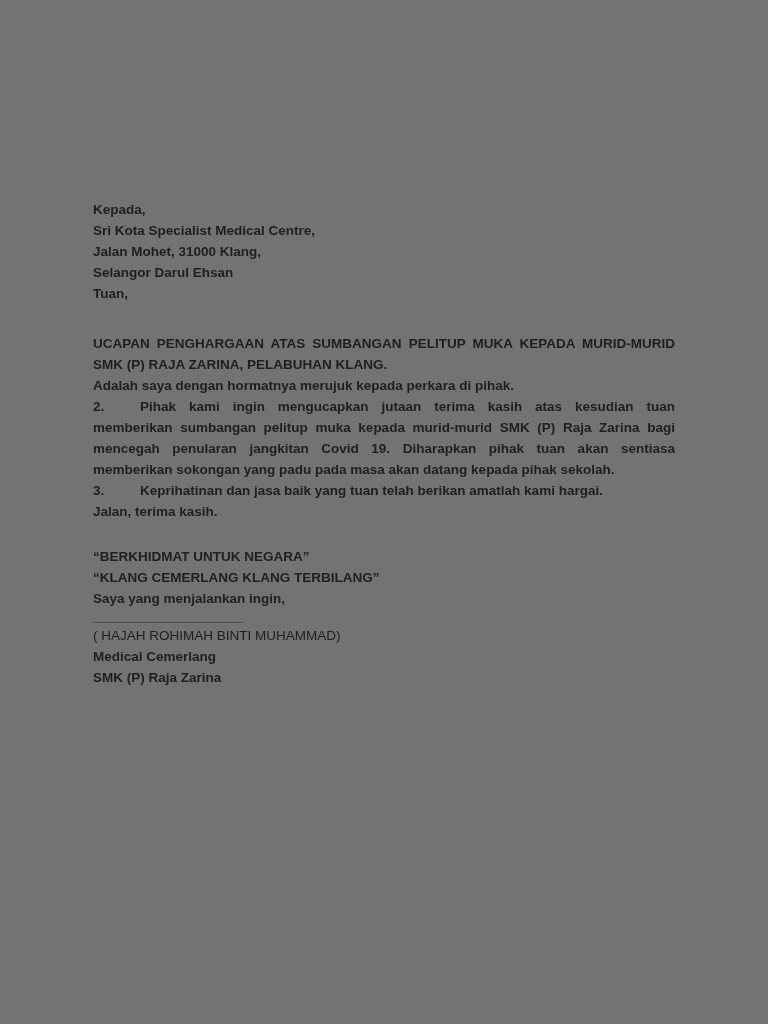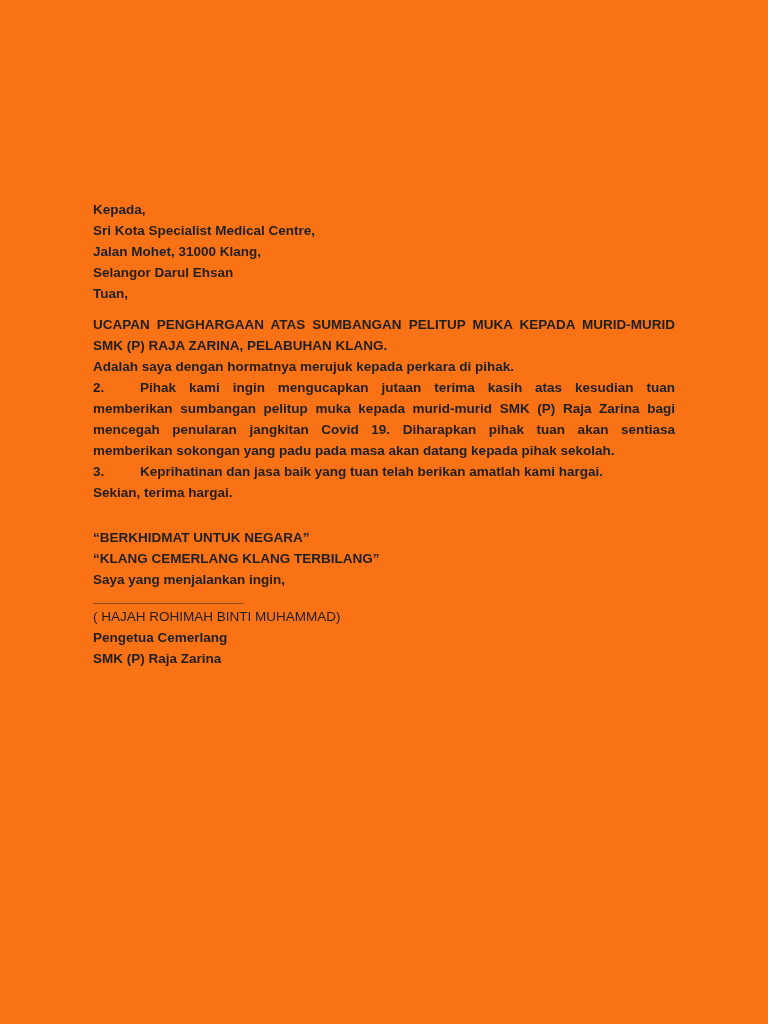--- a/index.html
+++ b/index.html
@@ -7,31 +7,31 @@
       padding: 0;
       background: #ffffff;
     }
     .page {
       position: relative;
       width: 768px;
       height: 1024px;
       margin: 0 auto;
       box-sizing: border-box;
       padding: 199px 93px 12px 93px;
-      background: #f97316;
+      background: #737373;
       color: #1f1f1f;
       font-family: "Liberation Sans", "DejaVu Sans", sans-serif;
       font-size: 13.5px;
       font-weight: bold;
       line-height: 21px;
     }
     .page p { margin: 0; padding: 0; }
 
     .salutation   { margin-top: 23px; }
-    .subject      { margin-top: 10px; }
+    .subject      { margin-top: 29px; }
     .subject-l1   { text-align: justify; text-align-last: justify; }
     .p-intro      { margin-top: 21px; }
     .p-num        { margin-top: 20px; text-align: justify; }
     .p-num.no-gap { margin-top: 0; text-align: left; }
     .num {
       display: inline-block;
       width: 47px;
     }
     .closing      { margin-top: 16px; }
     .slogans      { margin-top: 24px; }
@@ -57,30 +57,30 @@
     <p class="subject-l1">UCAPAN PENGHARGAAN ATAS SUMBANGAN PELITUP MUKA KEPADA MURID-MURID</p>
     <p>SMK (P) RAJA ZARINA, PELABUHAN KLANG.</p>
   </div>
 
   <p class="p-intro">Adalah saya dengan hormatnya merujuk kepada perkara di pihak.</p>
 
   <p class="p-num"><span class="num">2.</span><span>Pihak kami ingin mengucapkan jutaan terima kasih atas kesudian tuan memberikan sumbangan pelitup muka kepada murid-murid SMK (P) Raja Zarina bagi mencegah penularan jangkitan Covid 19. Diharapkan pihak tuan akan sentiasa memberikan sokongan yang padu pada masa akan datang kepada pihak sekolah.</span></p>
 
   <p class="p-num no-gap"><span class="num">3.</span><span>Keprihatinan dan jasa baik yang tuan telah berikan amatlah kami hargai.</span></p>
 
-  <p class="closing">Sekian, terima hargai.</p>
+  <p class="closing">Jalan, terima kasih.</p>
 
   <div class="slogans">
     <p>“BERKHIDMAT UNTUK NEGARA”</p>
     <p>“KLANG CEMERLANG KLANG TERBILANG”</p>
   </div>
 
   <p class="sign-intro">Saya yang menjalankan ingin,</p>
 
   <p class="sig-line">____________________</p>
 
   <div class="signer">
     <p class="signer-name">( HAJAH ROHIMAH BINTI MUHAMMAD)</p>
-    <p>Pengetua Cemerlang</p>
+    <p>Medical Cemerlang</p>
     <p>SMK (P) Raja Zarina</p>
   </div>
 
 </div>
 
 </body></html>

